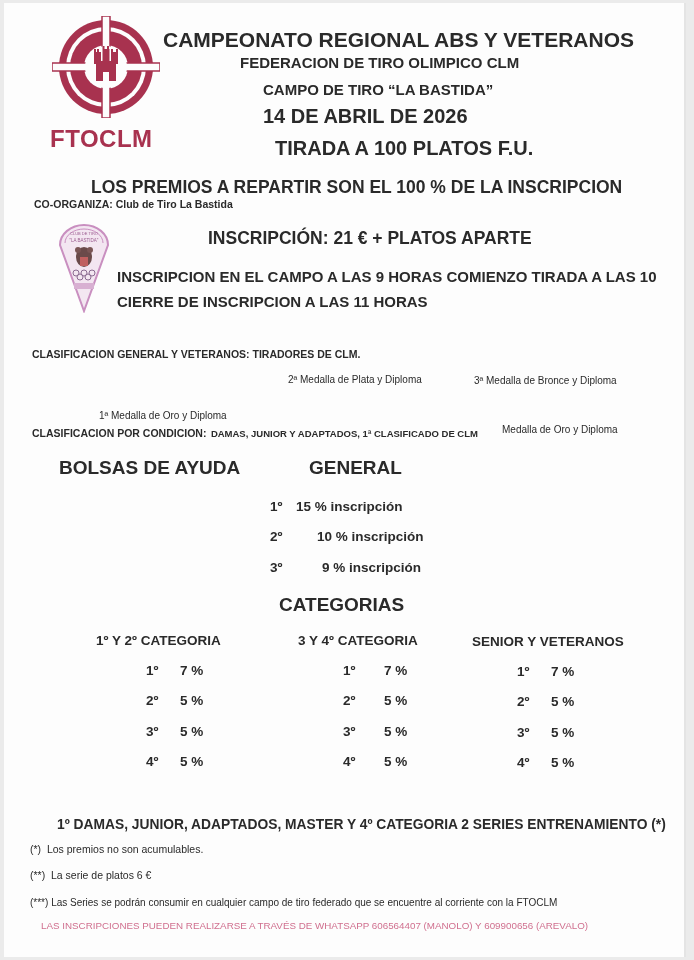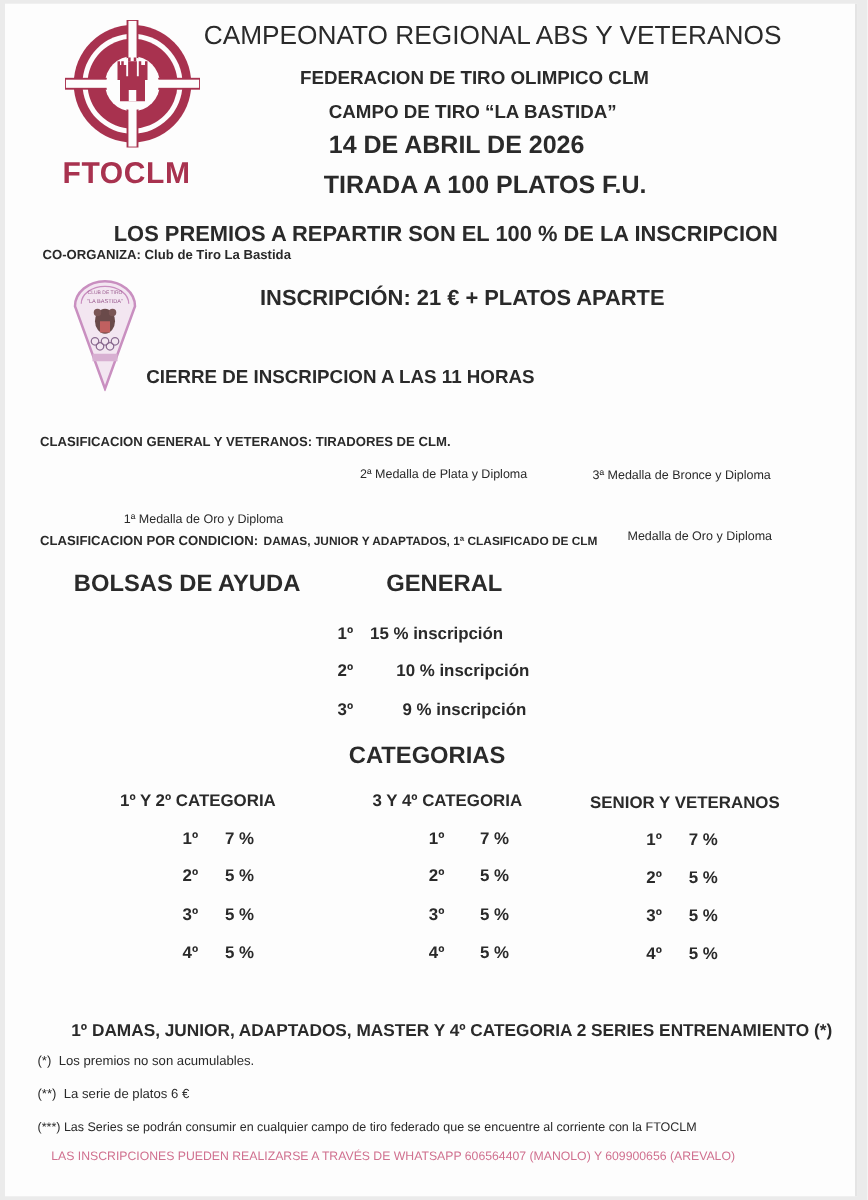--- a/index.html
+++ b/index.html
@@ -16,21 +16,21 @@
       border-right: 2px solid #e4e4e4;
     }
     .abs { position: absolute; white-space: nowrap; }
     .b { font-weight: bold; }
 
     
     .logo-target { position: absolute; left: 48px; top: 13px; width: 108px; height: 102px; }
     .logo-text { position: absolute; left: 46px; top: 122px; font-size: 24px; font-weight: bold; letter-spacing: 0.5px; font-family: "Liberation Sans", sans-serif; }
     .club-badge { position: absolute; left: 52px; top: 220px; width: 56px; height: 90px; }
 
-    .t-title { font-size: 21px; font-weight: normal; }
+    .t-title { font-size: 21px; font-weight: bold; margin-top: 11px; }
     .t-sub { font-size: 15px; font-weight: bold; }
     .t-date { font-size: 20px; font-weight: bold; }
     .t-big { font-size: 17.5px; font-weight: bold; }
     .t-med { font-size: 15px; font-weight: bold; }
     .t-small { font-size: 10px; }
     .t-smallb { font-size: 10.5px; font-weight: bold; }
     .t-h2 { font-size: 19px; font-weight: bold; }
     .t-col { font-size: 13.5px; font-weight: bold; text-align: right; }
     .t-val { font-size: 13.5px; font-weight: bold; }
     .t-note { font-size: 10.5px; }
@@ -63,21 +63,21 @@
         <rect x="64" y="33" width="2" height="3"></rect>
     </g>
     <rect x="51" y="56" width="6" height="9" fill="#fdfdfd"></rect>
   </svg>
   <div class="logo-text" style="color:#a8324f">FTOCLM</div>
 
   <div class="abs t-title" style="left:159px;top:14px;">CAMPEONATO REGIONAL ABS Y VETERANOS</div>
   <div class="abs t-sub" style="left:259px;top:78px;">CAMPO DE TIRO “LA BASTIDA”</div>
   <div class="abs t-sub" style="left:236px;top:51px;">FEDERACION DE TIRO OLIMPICO CLM</div>
   <div class="abs t-date" style="left:259px;top:102px;">14 DE ABRIL DE 2026</div>
-  <div class="abs t-date" style="left:255px;top:134px;">TIRADA A 100 PLATOS  F.U.</div>
+  <div class="abs t-date" style="left:271px;top:134px;">TIRADA A 100 PLATOS  F.U.</div>
 
   <div class="abs t-big" style="left:87px;top:174px;">LOS PREMIOS A REPARTIR  SON EL 100 % DE LA INSCRIPCION</div>
 
   <div class="abs t-smallb" style="left:30px;top:195px;">
     <span>CO-ORGANIZA:</span>
     <span>Club de Tiro La Bastida</span>
   </div>
 
   <svg class="club-badge" viewBox="0 0 56 90">
     <path d="M4 22 A24 20 0 0 1 52 22 L28 88 Z" fill="#f3e6f1" stroke="#c98fc0" stroke-width="2"></path>
@@ -92,20 +92,21 @@
       <circle cx="20" cy="50" r="3"></circle>
         <circle cx="28" cy="50" r="3"></circle>
         <circle cx="36" cy="50" r="3"></circle>
       <circle cx="24" cy="54" r="3"></circle>
         <circle cx="32" cy="54" r="3"></circle>
     </g>
     <rect x="18" y="60" width="20" height="6" fill="#d8b0d2"></rect>
   </svg>
 
   <div class="abs t-big" style="left:204px;top:225px;">INSCRIPCIÓN:  21 €  +  PLATOS APARTE</div>
+  <div class="abs t-med" style="left:113px;top:265px;">INSCRIPCION EN EL CAMPO A LAS 9 HORAS COMIENZO TIRADA  A LAS 10</div>
   <div class="abs t-med" style="left:113px;top:290px;">CIERRE DE INSCRIPCION A LAS 11 HORAS</div>
 
   <div class="abs t-smallb" style="left:28px;top:345px;">CLASIFICACION GENERAL Y VETERANOS: TIRADORES DE CLM.</div>
   <div class="abs t-small" style="left:95px;top:371px;margin-top:36px;">1ª Medalla de Oro y Diploma</div>
   <div class="abs t-small" style="left:284px;top:371px;">2ª Medalla de Plata y Diploma</div>
   <div class="abs t-small" style="left:470px;top:372px;">3ª Medalla de Bronce y Diploma</div>
 
   <div class="abs" style="left:28px;top:420px;">
     <span class="t-smallb">CLASIFICACION POR CONDICION:</span>
     <span class="t-small b" style="font-size:9.5px">DAMAS, JUNIOR Y ADAPTADOS, 1ª CLASIFICADO DE CLM</span>

